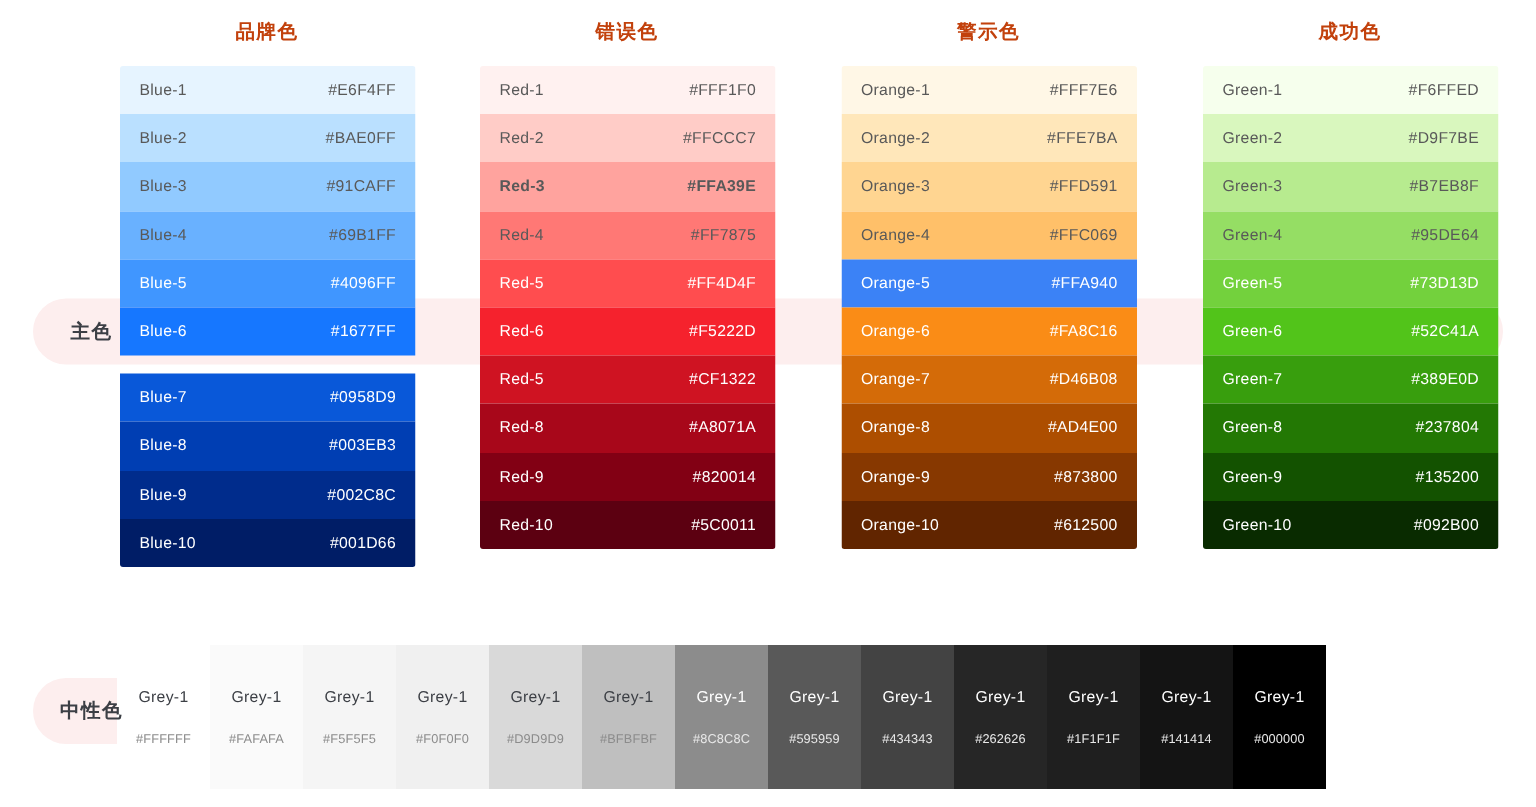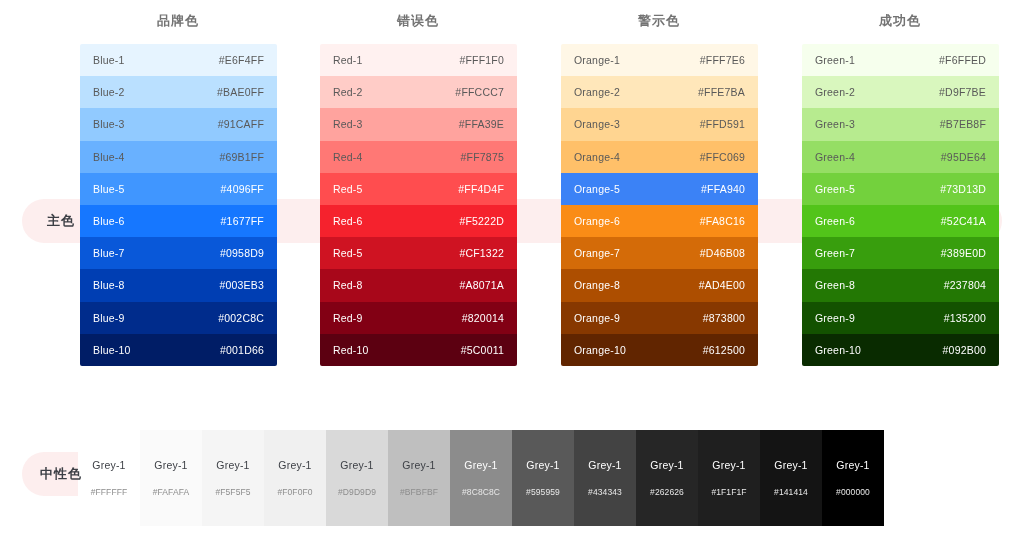--- a/index.html
+++ b/index.html
@@ -23,21 +23,21 @@
     top: 0;
     left: 0;
     width: 1024px;
     height: 40px;
   }
   .col-header {
     position: absolute;
     top: 12px;
     font-size: 13px;
     font-weight: bold;
-    color: #737373;
+    color: #c2410c;
     text-align: center;
     letter-spacing: 1px;
   }
 
   
   .palettes {
     position: absolute;
     top: 44px;
     left: 0;
     width: 1024px;
@@ -176,21 +176,21 @@
           <span class="sw-hex">#69B1FF</span>
         </div>
         <div class="swatch dark" style="background: rgb(64, 150, 255);">
           <span class="sw-name">Blue-5</span>
           <span class="sw-hex">#4096FF</span>
         </div>
         <div class="swatch dark" style="background: rgb(22, 119, 255);">
           <span class="sw-name">Blue-6</span>
           <span class="sw-hex">#1677FF</span>
         </div>
-        <div class="swatch dark" style="background: rgb(9, 88, 217);">
+        <div class="swatch dark" style="background: rgb(9, 88, 217); margin-top: 12px;">
           <span class="sw-name">Blue-7</span>
           <span class="sw-hex">#0958D9</span>
         </div>
         <div class="swatch dark" style="background: rgb(0, 62, 179);">
           <span class="sw-name">Blue-8</span>
           <span class="sw-hex">#003EB3</span>
         </div>
         <div class="swatch dark" style="background: rgb(0, 44, 140);">
           <span class="sw-name">Blue-9</span>
           <span class="sw-hex">#002C8C</span>
@@ -202,21 +202,21 @@
       </div>
       <div class="palette-col" style="left: 320px;">
         <div class="swatch light" style="background: rgb(255, 241, 240);">
           <span class="sw-name">Red-1</span>
           <span class="sw-hex">#FFF1F0</span>
         </div>
         <div class="swatch light" style="background: rgb(255, 204, 199);">
           <span class="sw-name">Red-2</span>
           <span class="sw-hex">#FFCCC7</span>
         </div>
-        <div class="swatch light" style="background: rgb(255, 163, 158);">
+        <div class="swatch light" style="background: rgb(255, 163, 158); font-weight: bold;">
           <span class="sw-name">Red-3</span>
           <span class="sw-hex">#FFA39E</span>
         </div>
         <div class="swatch light" style="background: rgb(255, 120, 117);">
           <span class="sw-name">Red-4</span>
           <span class="sw-hex">#FF7875</span>
         </div>
         <div class="swatch dark" style="background: rgb(255, 77, 79);">
           <span class="sw-name">Red-5</span>
           <span class="sw-hex">#FF4D4F</span>

